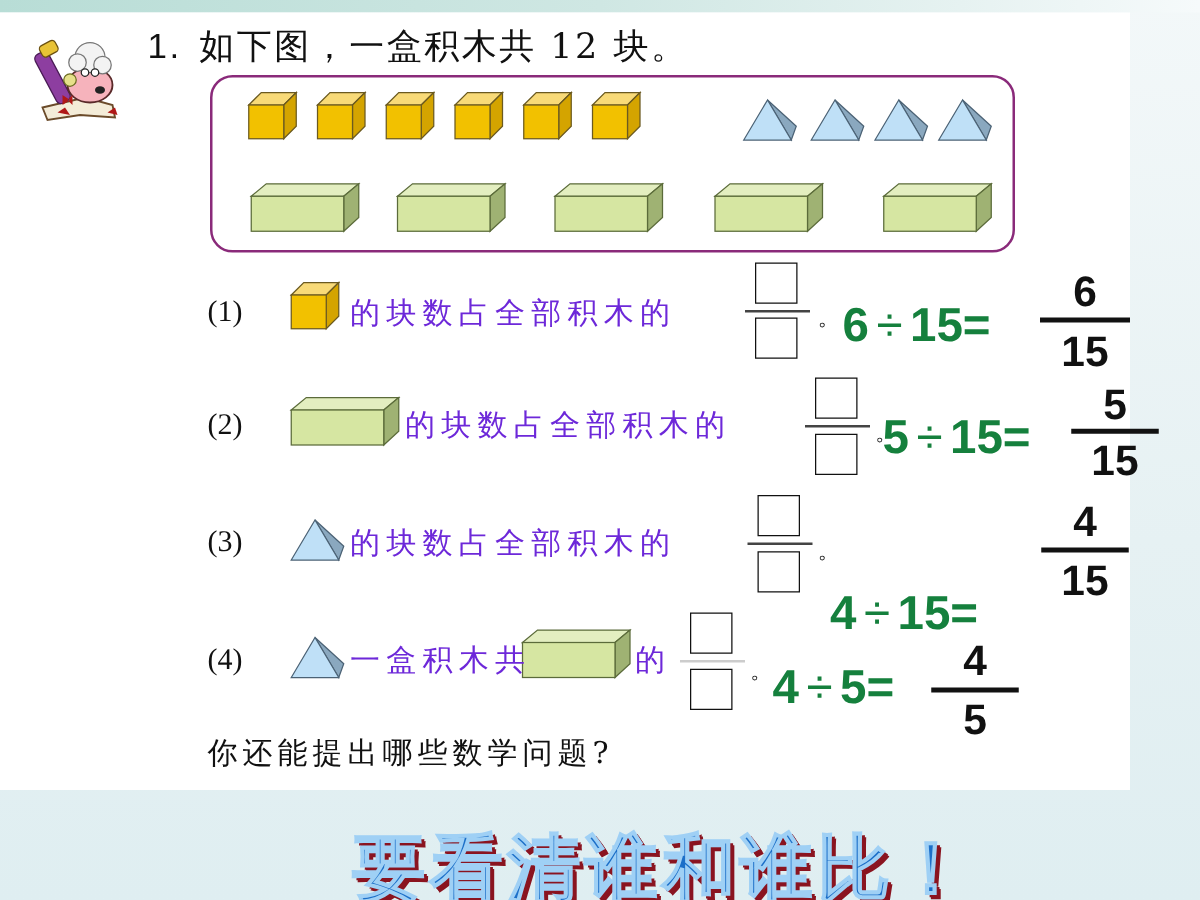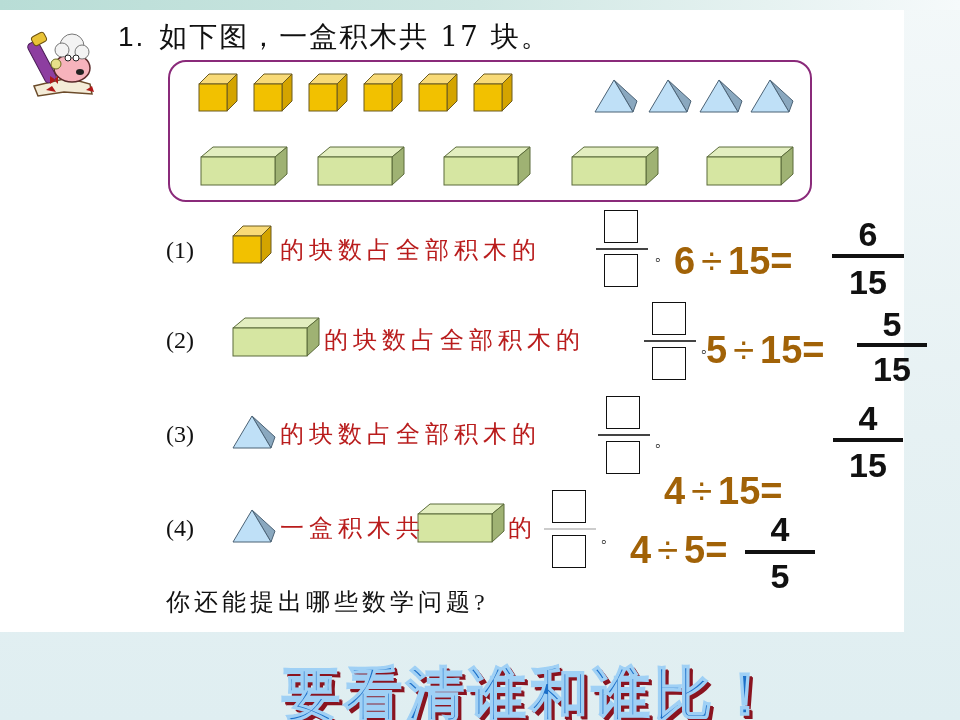--- a/index.html
+++ b/index.html
@@ -19,47 +19,46 @@
   .title {
     position:absolute; left:118px; top:18px; font-size:28px; color:#111; letter-spacing:2px;
     white-space:nowrap;
   }
   .title .num { font-family:"Liberation Sans", sans-serif; font-weight:normal; margin-right:14px; }
   .box {
     position:absolute; left:168px; top:60px; width:640px; height:138px;
     border:2px solid #8a2a7a; border-radius:18px; background:#fff;
   }
   .qtext {
-    position:absolute; font-size:24px; color:#b91c1c; letter-spacing:5px; white-space:nowrap;
+    position:absolute; font-size:24px; color:#6d28d9; letter-spacing:5px; white-space:nowrap;
     line-height:28px;
   }
   .qlabel {
     position:absolute; font-size:24px; color:#111; white-space:nowrap; line-height:28px;
     font-family:"Liberation Serif", serif;
   }
   .blank {
     position:absolute; width:32px; height:31px; border:1.5px solid #111; background:#fff;
   }
   .hline { position:absolute; height:2px; background:#111; }
   .hline.thin { height:1.5px; background:#444; }
   .period { position:absolute; font-size:18px; color:#111; }
   .eq {
     position:absolute; font-family:"Liberation Sans", sans-serif; font-weight:bold;
-    color:#a16207; font-size:38px; white-space:nowrap; line-height:40px;
+    color:#15803d; font-size:38px; white-space:nowrap; line-height:40px;
   }
   .eq .div { font-weight:normal; margin:0 6px; }
   .fnum {
     position:absolute; font-family:"Liberation Sans", sans-serif; font-weight:bold;
     color:#111; font-size:34px; line-height:36px; text-align:center;
   }
   .fline { position:absolute; height:4px; background:#111; }
   .question {
     position:absolute; left:166px; top:586px; font-size:24px; color:#111; letter-spacing:4px;
     white-space:nowrap;
-    font-family:Liberation Serif, serif;
   }
   .slogan {
     position:absolute; left:282px; top:656px; font-size:58px; font-weight:bold; letter-spacing:4px;
     color:#1c6fc8; white-space:nowrap; font-family:"DejaVu Sans", sans-serif;
     -webkit-text-stroke:1.5px #9fd0f5;
     text-shadow: 3px 3px 0 #8a1420, 4px 4px 0 #8a1420;
   }
   svg { overflow:visible; }
 </style>
 </head>
@@ -79,21 +78,21 @@
   <ellipse cx="52" cy="44" rx="4" ry="3" fill="#222"></ellipse>
   <circle cx="40" cy="30" r="3" fill="#fff" stroke="#222" stroke-width="1"></circle>
   <circle cx="48" cy="30" r="3" fill="#fff" stroke="#222" stroke-width="1"></circle>
   <circle cx="28" cy="36" r="5" fill="#e6e08a" stroke="#6b6b20" stroke-width="1"></circle>
   <path d="M22 48 l6 4 l-6 4 z M30 48 l-4 4 l4 4 z" fill="#b01818"></path>
   <path d="M18 62 l6 -4 l4 6 z" fill="#b01818"></path>
   <path d="M58 62 l6 -4 l2 6 z" fill="#b01818"></path>
 </svg>
 
 <div class="title">
-  <span class="num">1.</span><span>如下图，一盒积木共 17 块。</span>
+  <span class="num">1.</span><span>如下图，一盒积木共 12 块。</span>
 </div>
 
 <div class="box"></div>
 
 <svg class="abs" style="left:0;top:0;" width="904" height="632">
   <defs>
     <g id="cube">
       <polygon points="0,10 10,0 38,0 28,10" fill="#f8da78" stroke="#6b5a20" stroke-width="1"></polygon>
       <polygon points="28,10 38,0 38,27 28,37" fill="#d4a400" stroke="#6b5a20" stroke-width="1"></polygon>
       <rect x="0" y="10" width="28" height="27" fill="#f2c100" stroke="#6b5a20" stroke-width="1"></rect>
@@ -183,21 +182,21 @@
 </div>
 
 <div>
   <div class="qlabel" style="left:166px;top:514px;">(4)</div>
   <div class="qtext" style="left:280px;top:514px;">一盒积木共</div>
   <div class="qtext" style="left:508px;top:514px;">的</div>
   <div class="blank" style="left:552px;top:490px;"></div>
   <div class="hline thin" style="left:544px;top:528px;width:52px;background:#ccc;"></div>
   <div class="blank" style="left:552px;top:535px;"></div>
   <div class="period" style="left:600px;top:524px;">。</div>
-  <div class="eq" style="left:618px;top:530px;margin-left:12px;">
+  <div class="eq" style="left:618px;top:530px;">
     <span>4</span><span class="div">÷</span><span>5</span><span>=</span>
   </div>
   <div class="fnum" style="left:745px;top:511px;width:70px;">4</div>
   <div class="fline" style="left:745px;top:550px;width:70px;"></div>
   <div class="fnum" style="left:745px;top:558px;width:70px;">5</div>
 </div>
 
 <div class="question">你还能提出哪些数学问题?</div>
 
 <div class="slogan">要看清谁和谁比！</div>

